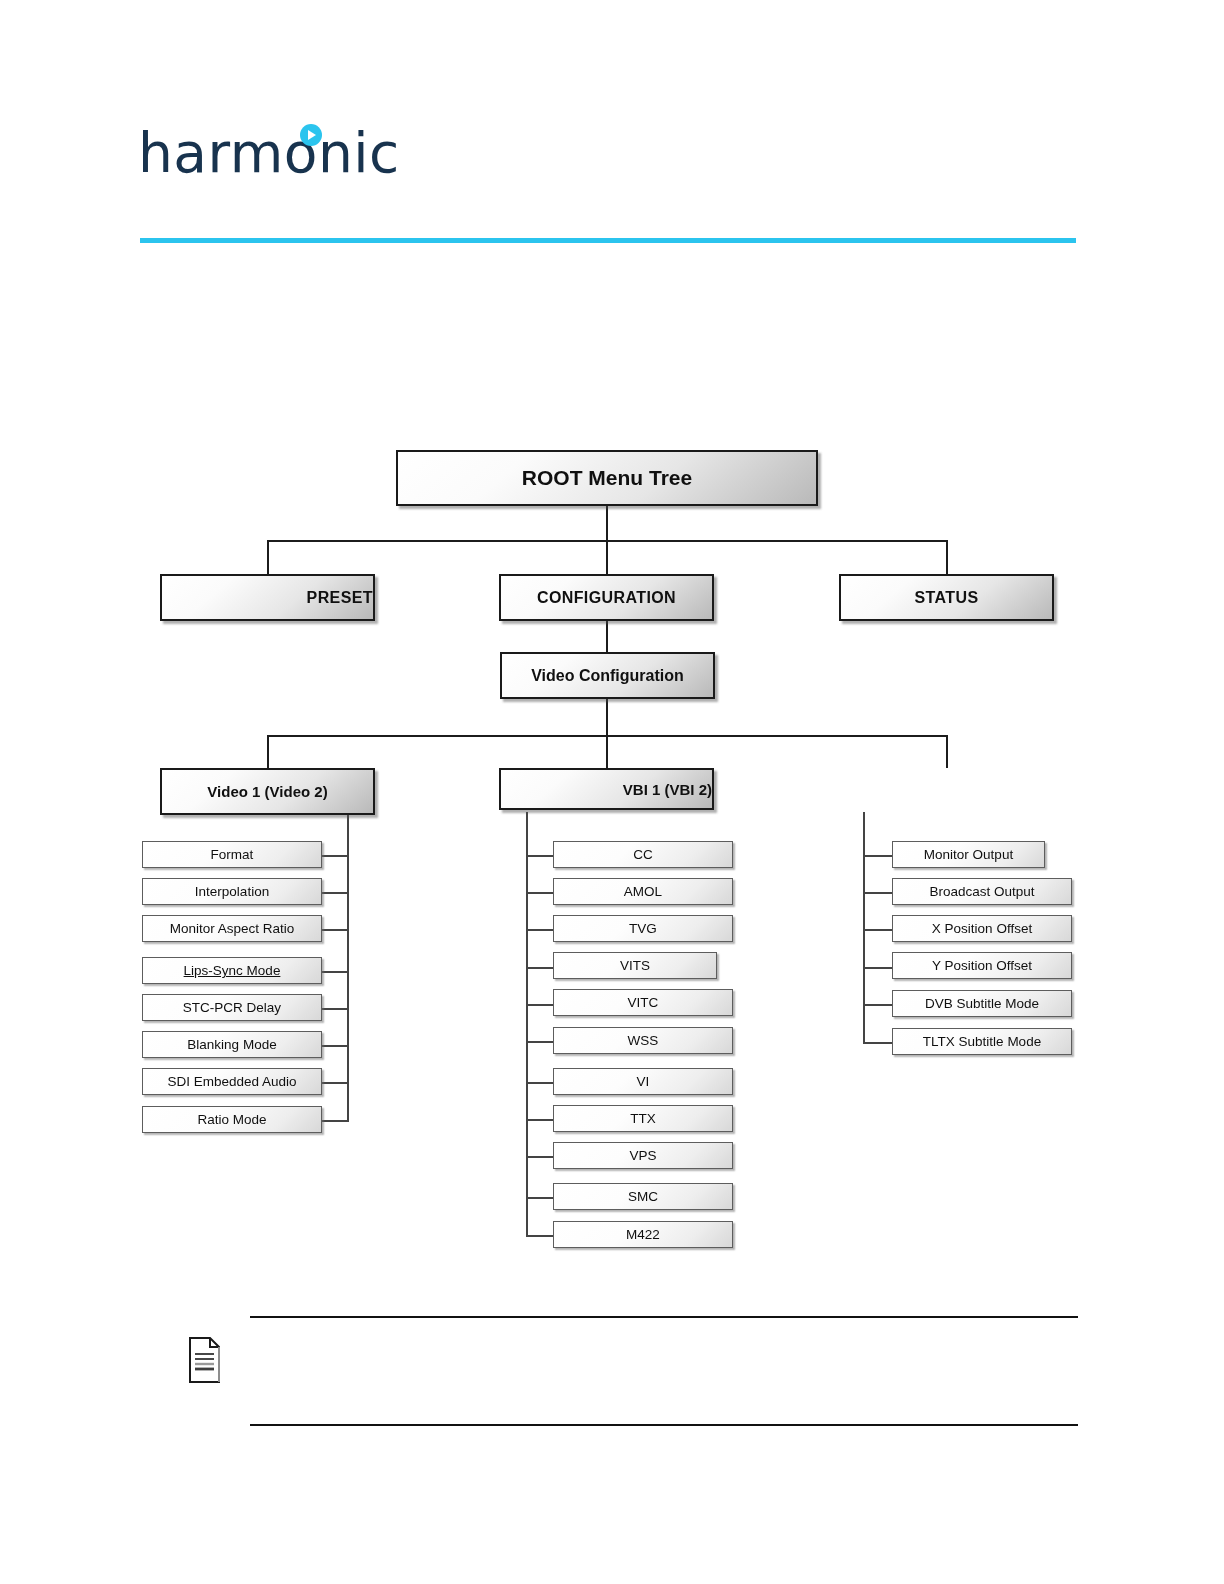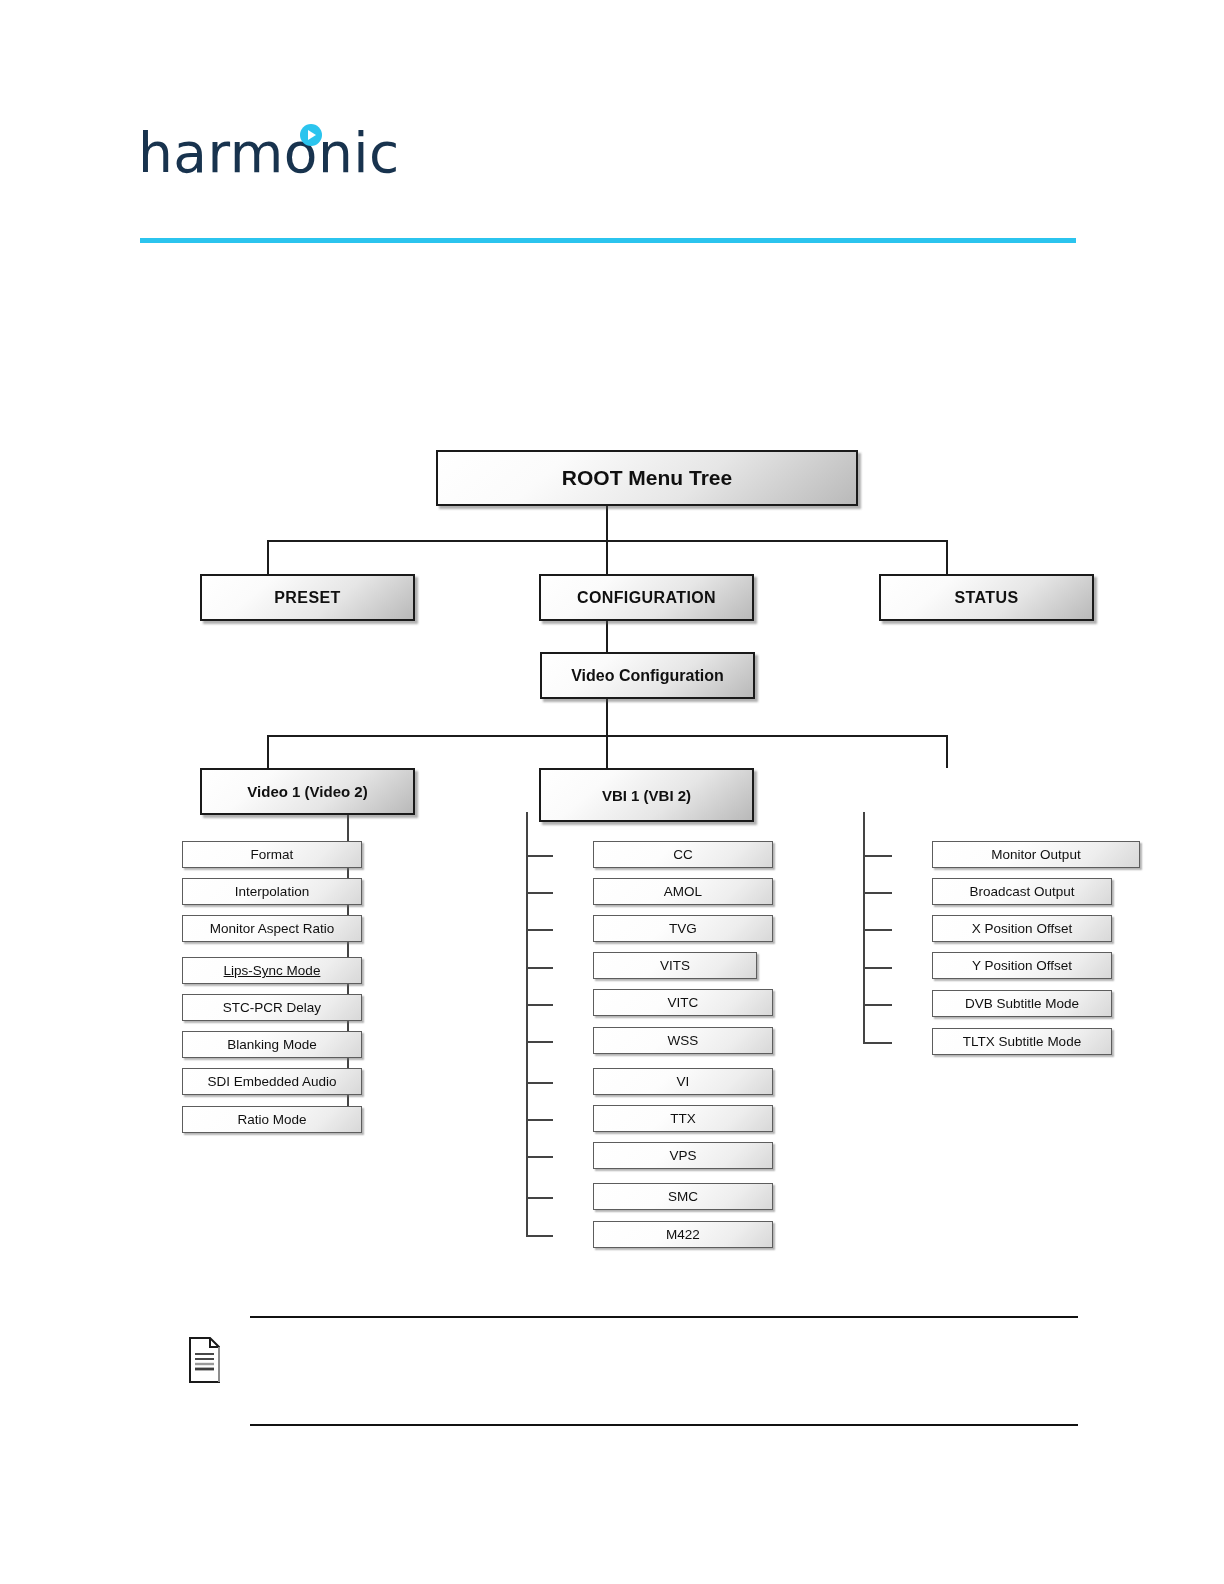--- a/index.html
+++ b/index.html
@@ -81,21 +81,20 @@
     box-sizing: border-box;
     border: 2px solid #1a1a1a;
     background: linear-gradient(140deg, #ffffff 0%, #fbfbfb 28%, #e6e6e6 62%, #b9b9b9 100%);
     box-shadow: 3px 3px 2px rgba(80,80,80,0.45);
     display: flex;
     align-items: center;
     justify-content: center;
     color: #101010;
     text-align: center;
     z-index: 3;
-    margin-left: 40px;
   }
   .node.level1 {
     font-size: 21px;
     font-weight: bold;
   }
   .node.level2 {
     font-size: 16px;
     font-weight: bold;
     letter-spacing: 0.4px;
   }
@@ -183,21 +182,21 @@
   <div class="node level1" style="left:396px; top:450px; width:422px; height:56px;">
     <span>ROOT Menu Tree</span>
   </div>
 
   <div class="line v" style="left:606px; top:506px; width:2px; height:68px;"></div>
 
   <div class="line h" style="left:267px; top:540px; width:681px; height:2px;"></div>
   <div class="line v" style="left:267px; top:540px; width:2px; height:34px;"></div>
   <div class="line v" style="left:946px; top:540px; width:2px; height:34px;"></div>
 
-  <div class="node level2" style="left:160px; top:574px; width:215px; height:47px;">
+  <div class="node level2" style="left:160px; top:574px; width:215px; height:47px;justify-content:flex-end;">
     <span>PRESET</span>
   </div>
   <div class="node level2" style="left:839px; top:574px; width:215px; height:47px;">
     <span>STATUS</span>
   </div>
   <div class="node level2" style="left:499px; top:574px; width:215px; height:47px;">
     <span>CONFIGURATION</span>
   </div>
 
   <div class="line v" style="left:606px; top:621px; width:2px; height:31px;"></div>
@@ -207,21 +206,21 @@
   </div>
 
   <div class="line v" style="left:606px; top:699px; width:2px; height:69px;"></div>
   <div class="line h" style="left:267px; top:735px; width:681px; height:2px;"></div>
   <div class="line v" style="left:267px; top:735px; width:2px; height:33px;"></div>
   <div class="line v" style="left:946px; top:735px; width:2px; height:33px;"></div>
 
   <div class="node level4" style="left:160px; top:768px; width:215px; height:47px;">
     <span>Video 1 (Video 2)</span>
   </div>
-  <div class="node level4" style="left:499px; top:768px; width:215px; height:54px;">
+  <div class="node level4" style="left:499px; top:768px; width:215px; height:42px;justify-content:flex-end;">
     <span>VBI 1 (VBI 2)</span>
   </div>
 
   <div class="line thin v" style="left:347px; top:812px; width:1.5px; height:310px;"></div>
   <div class="line thin h" style="left:322px; top:855px; width:26px; height:1.5px;"></div>
   <div class="line thin h" style="left:322px; top:892px; width:26px; height:1.5px;"></div>
   <div class="line thin h" style="left:322px; top:929px; width:26px; height:1.5px;"></div>
   <div class="line thin h" style="left:322px; top:971px; width:26px; height:1.5px;"></div>
   <div class="line thin h" style="left:322px; top:1008px; width:26px; height:1.5px;"></div>
   <div class="line thin h" style="left:322px; top:1045px; width:26px; height:1.5px;"></div>
@@ -301,21 +300,21 @@
   </div>
 
   <div class="line thin v" style="left:863px; top:812px; width:1.5px; height:232px;"></div>
   <div class="line thin h" style="left:863px; top:855px; width:29px; height:1.5px;"></div>
   <div class="line thin h" style="left:863px; top:892px; width:29px; height:1.5px;"></div>
   <div class="line thin h" style="left:863px; top:929px; width:29px; height:1.5px;"></div>
   <div class="line thin h" style="left:863px; top:967px; width:29px; height:1.5px;"></div>
   <div class="line thin h" style="left:863px; top:1004px; width:29px; height:1.5px;"></div>
   <div class="line thin h" style="left:863px; top:1042px; width:29px; height:1.5px;"></div>
 
-  <div class="node leaf" style="left:892px; top:841px; width:208px; height:27px;text-align:right;">
+  <div class="node leaf" style="left:892px; top:841px; width:153px; height:27px;text-align:right;">
     <span>Monitor Output</span>
   </div>
   <div class="node leaf" style="left:892px; top:878px; width:180px; height:27px;">
     <span>Broadcast Output</span>
   </div>
   <div class="node leaf" style="left:892px; top:915px; width:180px; height:27px;">
     <span>X Position Offset</span>
   </div>
   <div class="node leaf" style="left:892px; top:952px; width:180px; height:27px;">
     <span>Y Position Offset</span>

